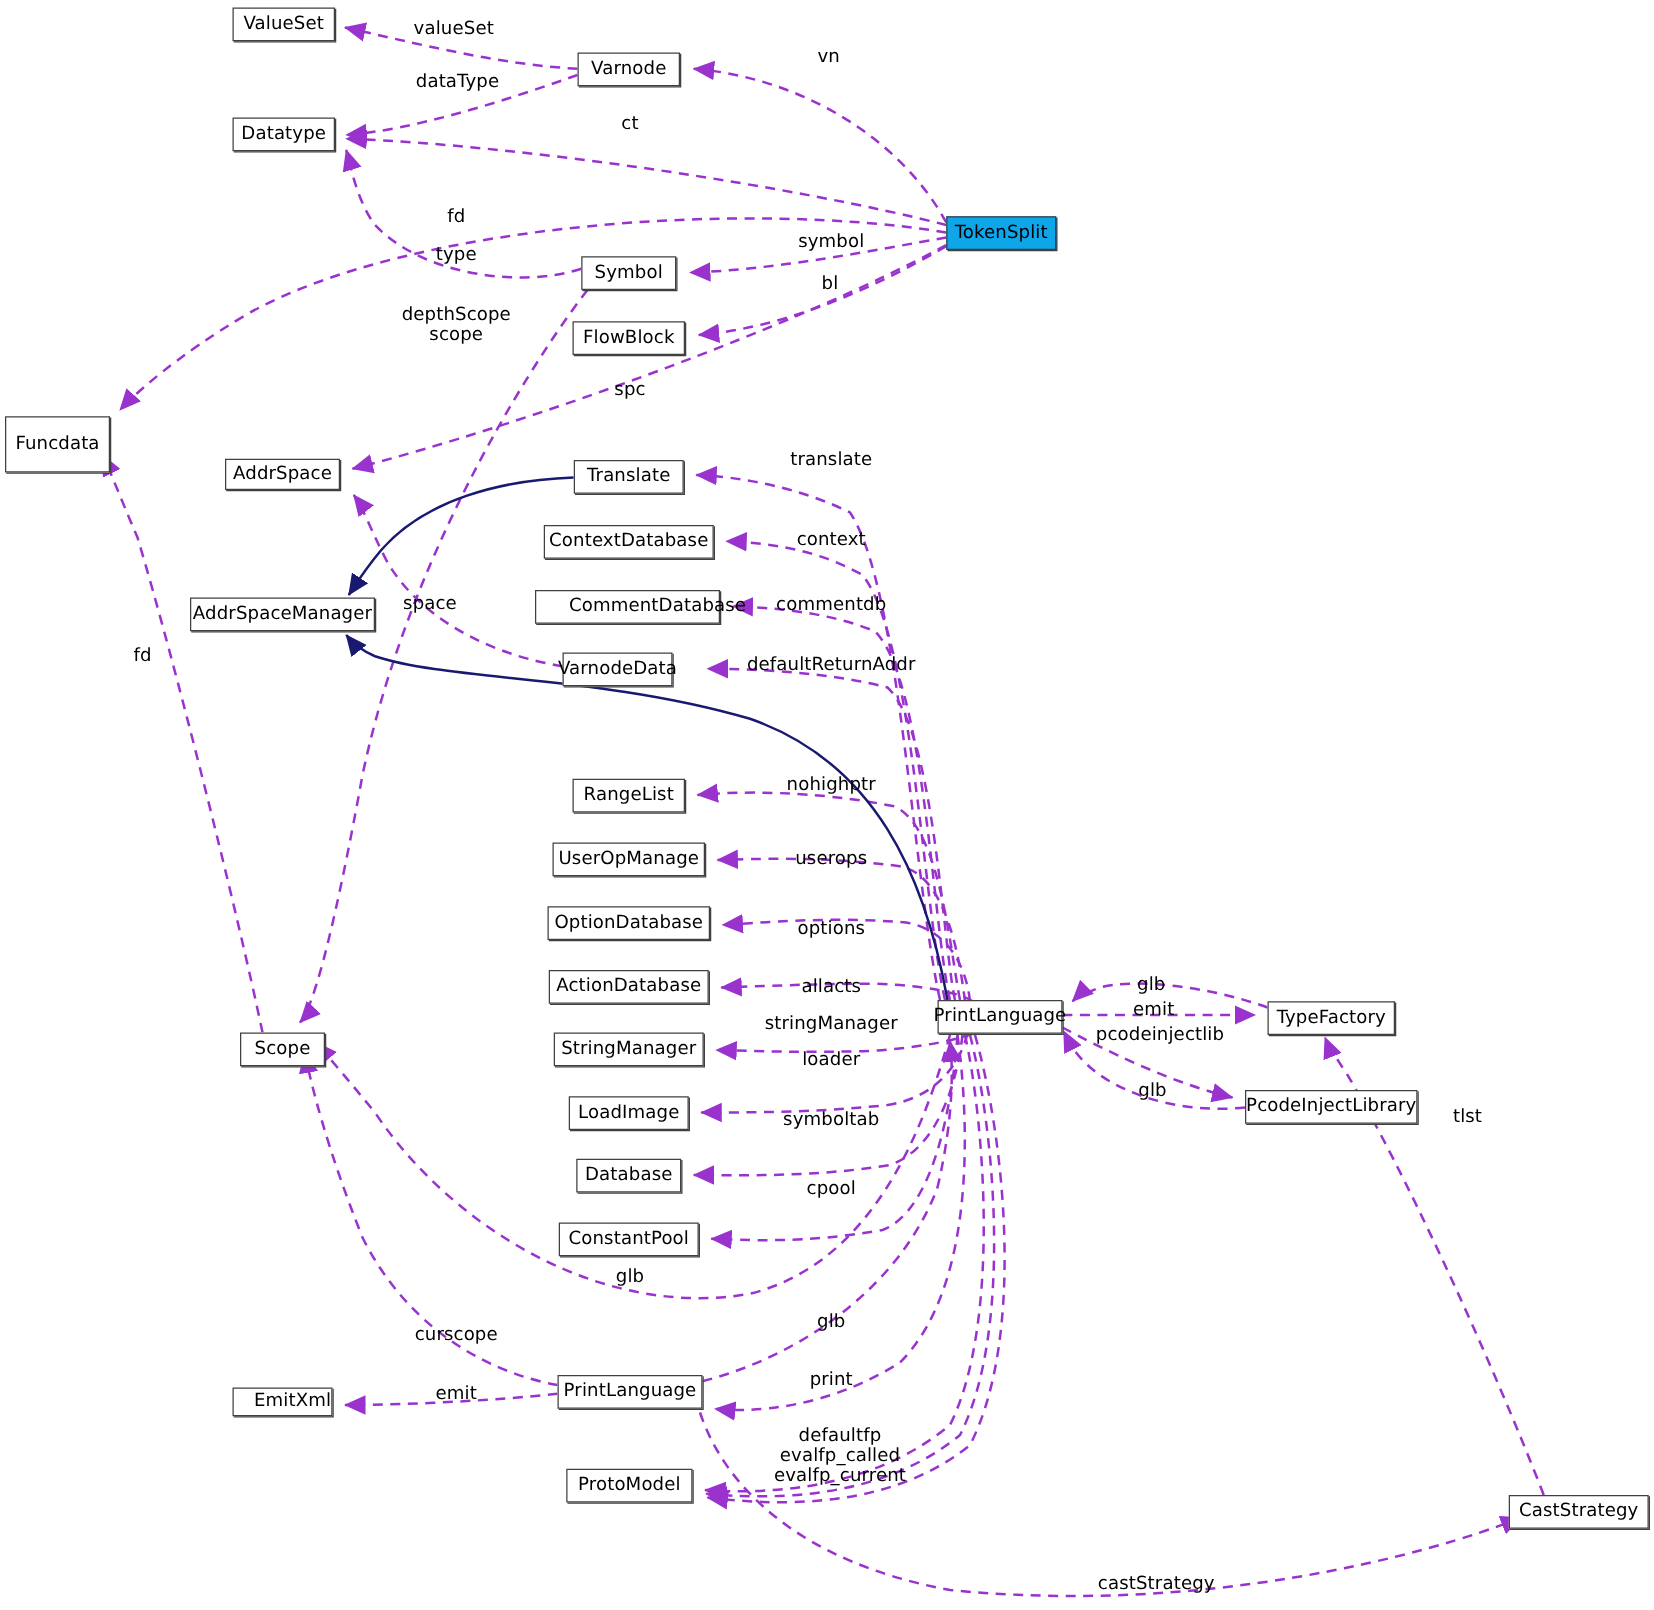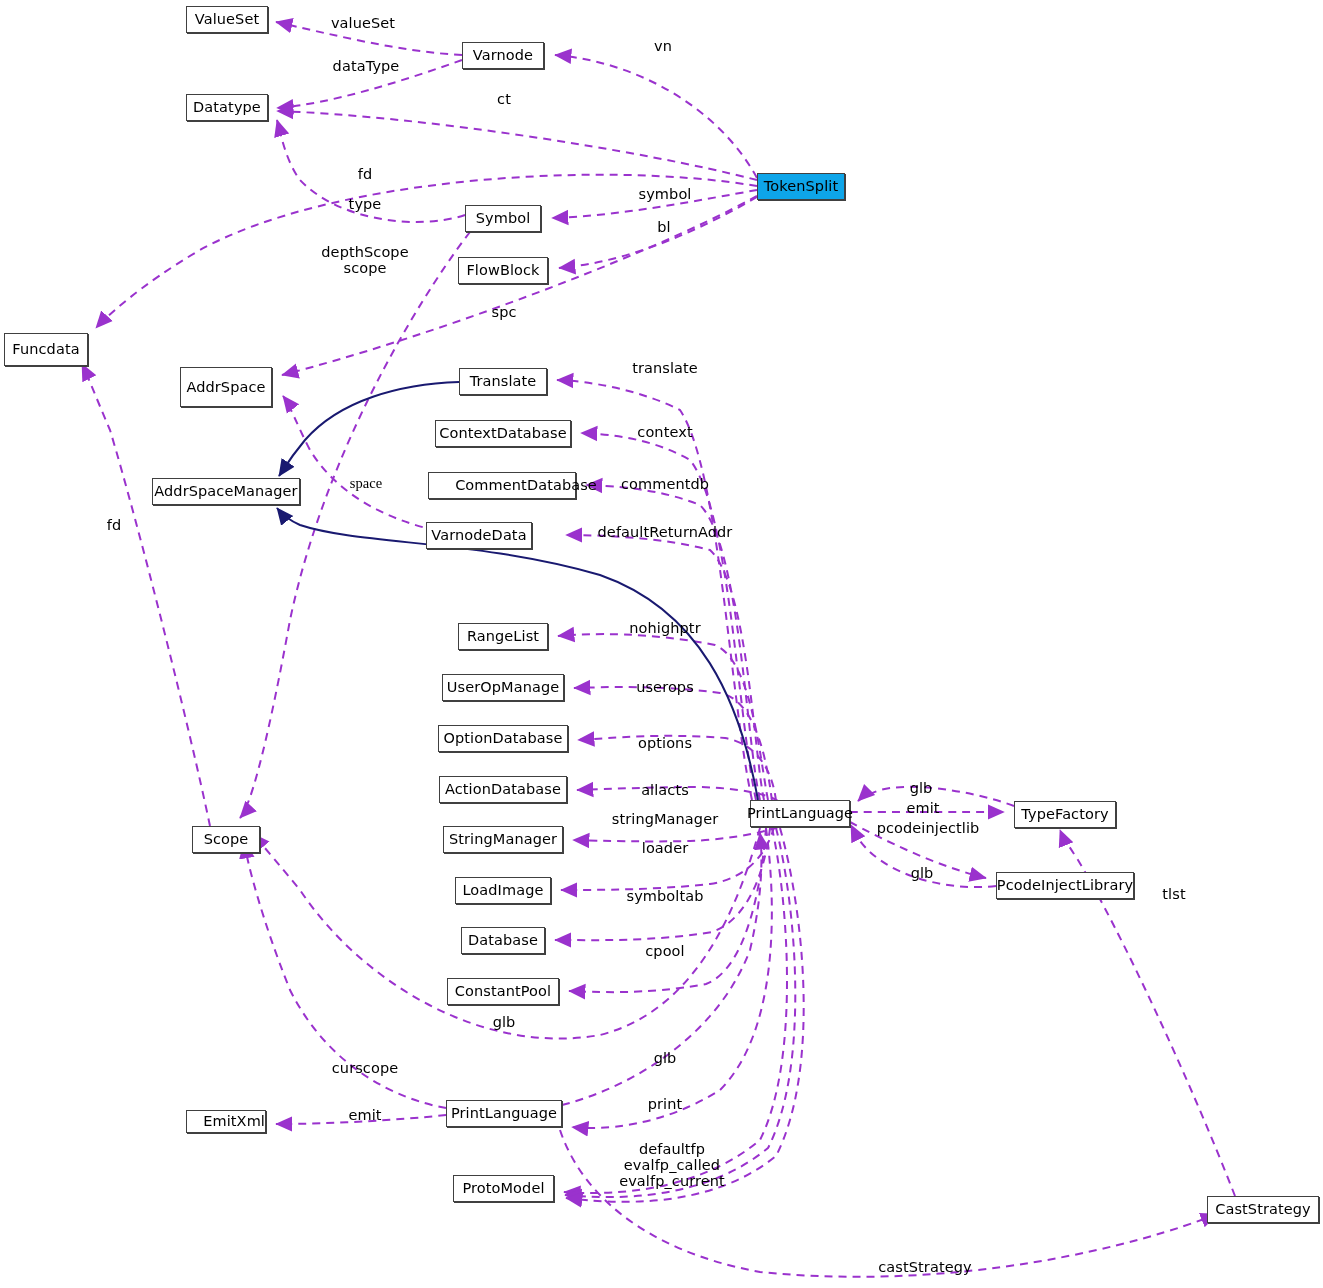--- a/index.html
+++ b/index.html
@@ -161,39 +161,39 @@
       </div>
       <div class="node highlight" style="left: 757px; top: 173px; width: 88px; height: 27px;">
         <span>TokenSplit</span>
       </div>
       <div class="node" style="left: 465px; top: 205px; width: 76px; height: 27px;">
         <span>Symbol</span>
       </div>
       <div class="node" style="left: 458px; top: 257px; width: 90px; height: 27px;">
         <span>FlowBlock</span>
       </div>
-      <div class="node" style="left: 4px; top: 333px; width: 84px; height: 33px;">
+      <div class="node" style="left: 4px; top: 333px; width: 84px; height: 45px;">
         <span>Funcdata</span>
       </div>
-      <div class="node" style="left: 180px; top: 367px; width: 92px; height: 40px;">
+      <div class="node" style="left: 180px; top: 367px; width: 92px; height: 25px;">
         <span>AddrSpace</span>
       </div>
       <div class="node" style="left: 459px; top: 368px; width: 88px; height: 27px;">
         <span>Translate</span>
       </div>
       <div class="node" style="left: 435px; top: 420px; width: 136px; height: 27px;">
         <span>ContextDatabase</span>
       </div>
       <div class="node" style="left: 152px; top: 478px; width: 148px; height: 27px;">
         <span>AddrSpaceManager</span>
       </div>
       <div class="node" style="left: 428px; top: 472px; width: 148px; height: 27px; padding-left: 48px;">
         <span>CommentDatabase</span>
       </div>
-      <div class="node" style="left: 426px; top: 522px; width: 106px; height: 27px;">
+      <div class="node" style="left: 450px; top: 522px; width: 88px; height: 27px;">
         <span>VarnodeData</span>
       </div>
       <div class="node" style="left: 458px; top: 623px; width: 90px; height: 27px;">
         <span>RangeList</span>
       </div>
       <div class="node" style="left: 442px; top: 674px; width: 122px; height: 27px;">
         <span>UserOpManage</span>
       </div>
       <div class="node" style="left: 438px; top: 725px; width: 130px; height: 27px;">
         <span>OptionDatabase</span>
@@ -245,21 +245,21 @@
       <div class="edge-label" style="left: 504px; top: 99px;">ct</div>
       <div class="edge-label" style="left: 365px; top: 174px;">fd</div>
       <div class="edge-label" style="left: 665px; top: 194px;">symbol</div>
       <div class="edge-label" style="left: 365px; top: 204px;">type</div>
       <div class="edge-label" style="left: 664px; top: 227px;">bl</div>
       <div class="edge-label" style="left: 365px; top: 260px;">depthScope
 scope</div>
       <div class="edge-label" style="left: 504px; top: 312px;">spc</div>
       <div class="edge-label" style="left: 665px; top: 368px;">translate</div>
       <div class="edge-label" style="left: 665px; top: 432px;">context</div>
-      <div class="edge-label" style="left: 366px; top: 483px; font-family: Liberation Serif, serif;">space</div>
+      <div class="edge-label" style="left: 344px; top: 483px;">space</div>
       <div class="edge-label" style="left: 665px; top: 484px;">commentdb</div>
       <div class="edge-label" style="left: 665px; top: 532px;">defaultReturnAddr</div>
       <div class="edge-label" style="left: 114px; top: 525px;">fd</div>
       <div class="edge-label" style="left: 665px; top: 628px;">nohighptr</div>
       <div class="edge-label" style="left: 665px; top: 687px;">userops</div>
       <div class="edge-label" style="left: 665px; top: 743px;">options</div>
       <div class="edge-label" style="left: 665px; top: 790px;">allacts</div>
       <div class="edge-label" style="left: 921px; top: 788px;">glb</div>
       <div class="edge-label" style="left: 923px; top: 808px;">emit</div>
       <div class="edge-label" style="left: 665px; top: 819px;">stringManager</div>

